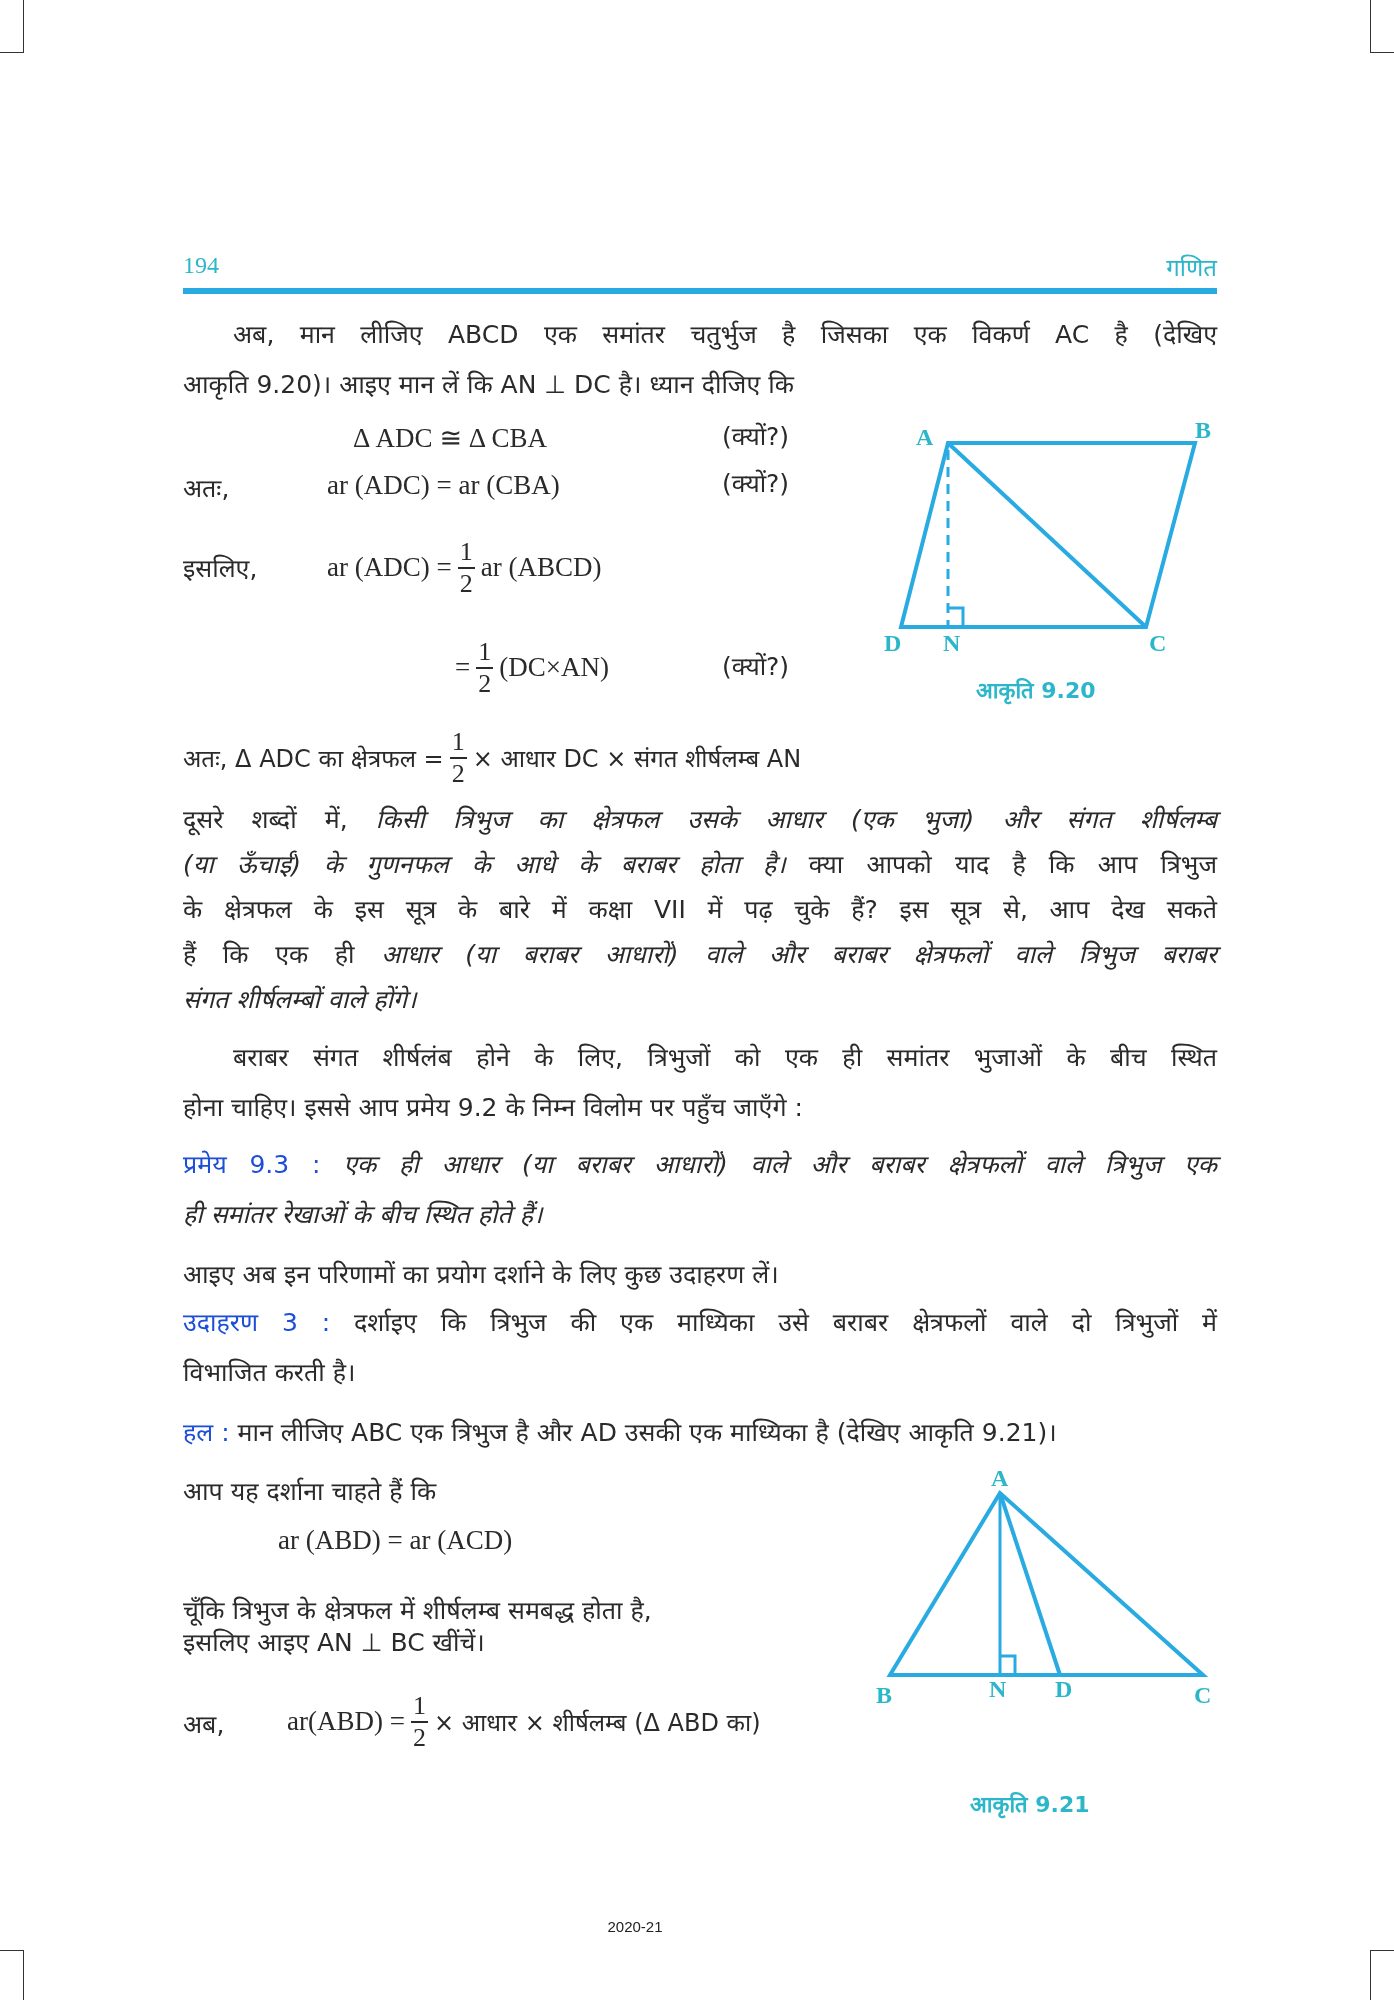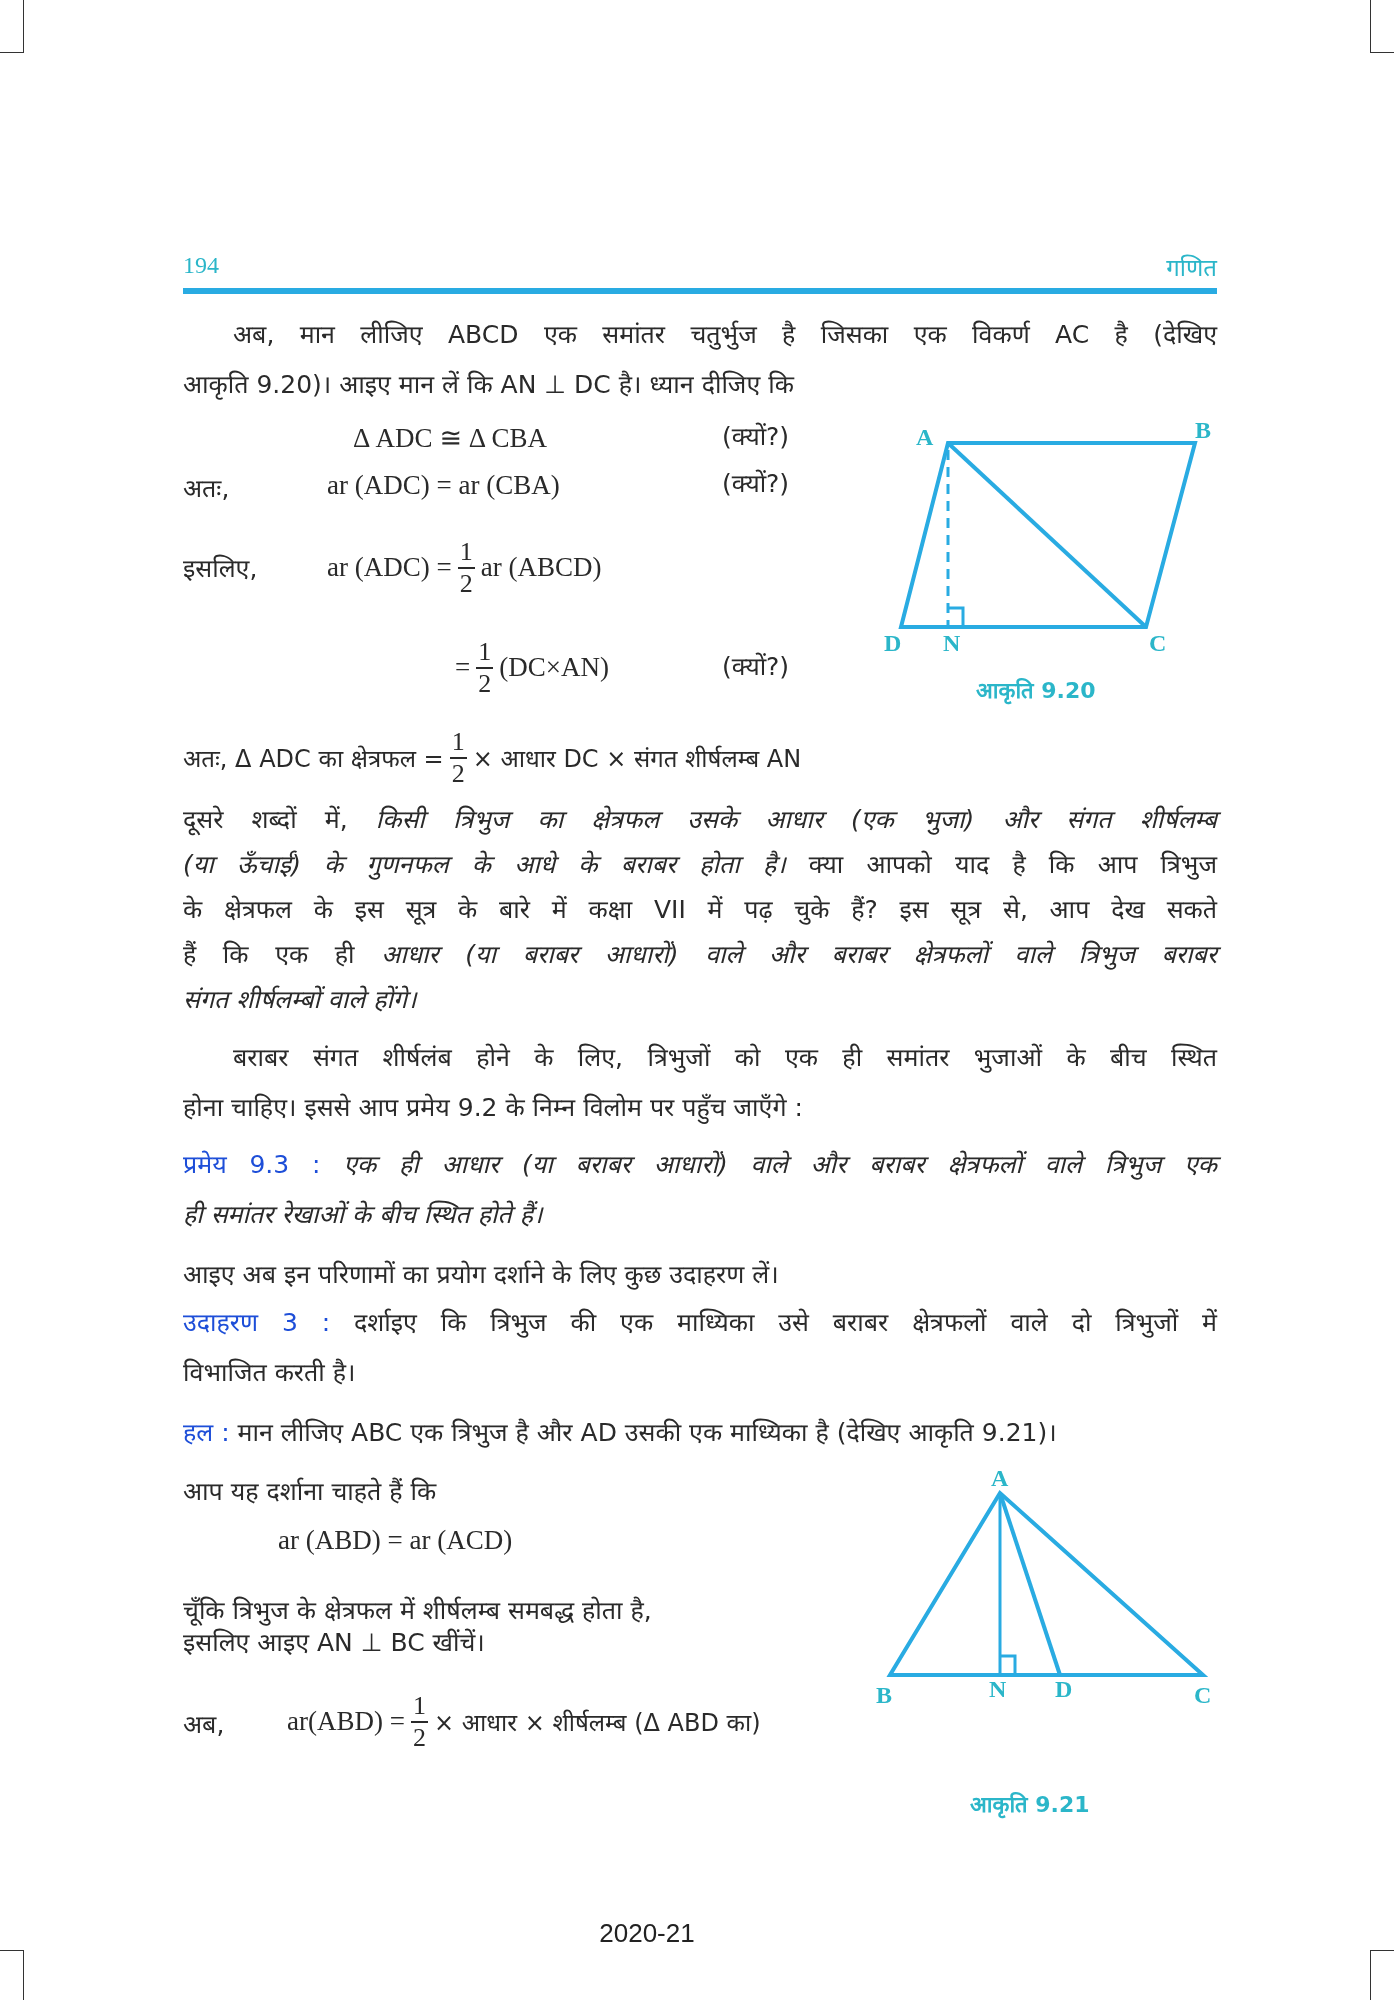--- a/index.html
+++ b/index.html
@@ -13,21 +13,21 @@
   .just { text-align:justify; text-align-last:justify; white-space:normal; }
   .ital { font-style:italic; }
   .hl { color:#1d4ed8; font-weight:normal; }
   .eq { position:absolute; font-size:27px; font-family:"Liberation Serif", serif; white-space:nowrap; }
   .lbl { position:absolute; font-size:25px; font-family:"DejaVu Sans", sans-serif; white-space:nowrap; }
   .frac { display:inline-flex; flex-direction:column; align-items:center; vertical-align:middle; margin:0 6px; line-height:1; font-family:"Liberation Serif", serif; }
   .frac .n { font-size:26px; padding:0 2px 2px; border-bottom:2px solid #2a2a2a; }
   .frac .d { font-size:26px; padding-top:2px; }
   .fig-lbl { position:absolute; font-family:"Liberation Serif", serif; font-weight:bold; font-size:24px; color:#2bb6c9; }
   .caption { position:absolute; font-family:"DejaVu Sans", sans-serif; font-weight:bold; font-size:22px; color:#2bb6c9; white-space:nowrap; }
-  .footer { position:absolute; left:12px; width:1270px; top:1918px; text-align:center; font-family:"Liberation Sans", sans-serif; font-size:26px; color:#222; }
+  .footer { position:absolute; left:0; width:1270px; top:1918px; text-align:center; font-family:"Liberation Sans", sans-serif; font-size:15px; color:#222; }
   svg.fig { position:absolute; left:0; top:0; }
 </style>
 </head>
 <body>
 
 <div class="crop" style="left:23px;top:0;width:1px;height:53px;"></div>
 <div class="crop" style="left:0;top:52px;width:24px;height:1px;"></div>
 <div class="crop" style="left:1370px;top:0;width:1px;height:53px;"></div>
 <div class="crop" style="left:1370px;top:52px;width:24px;height:1px;"></div>
 <div class="crop" style="left:0;top:1950px;width:24px;height:1px;"></div>

